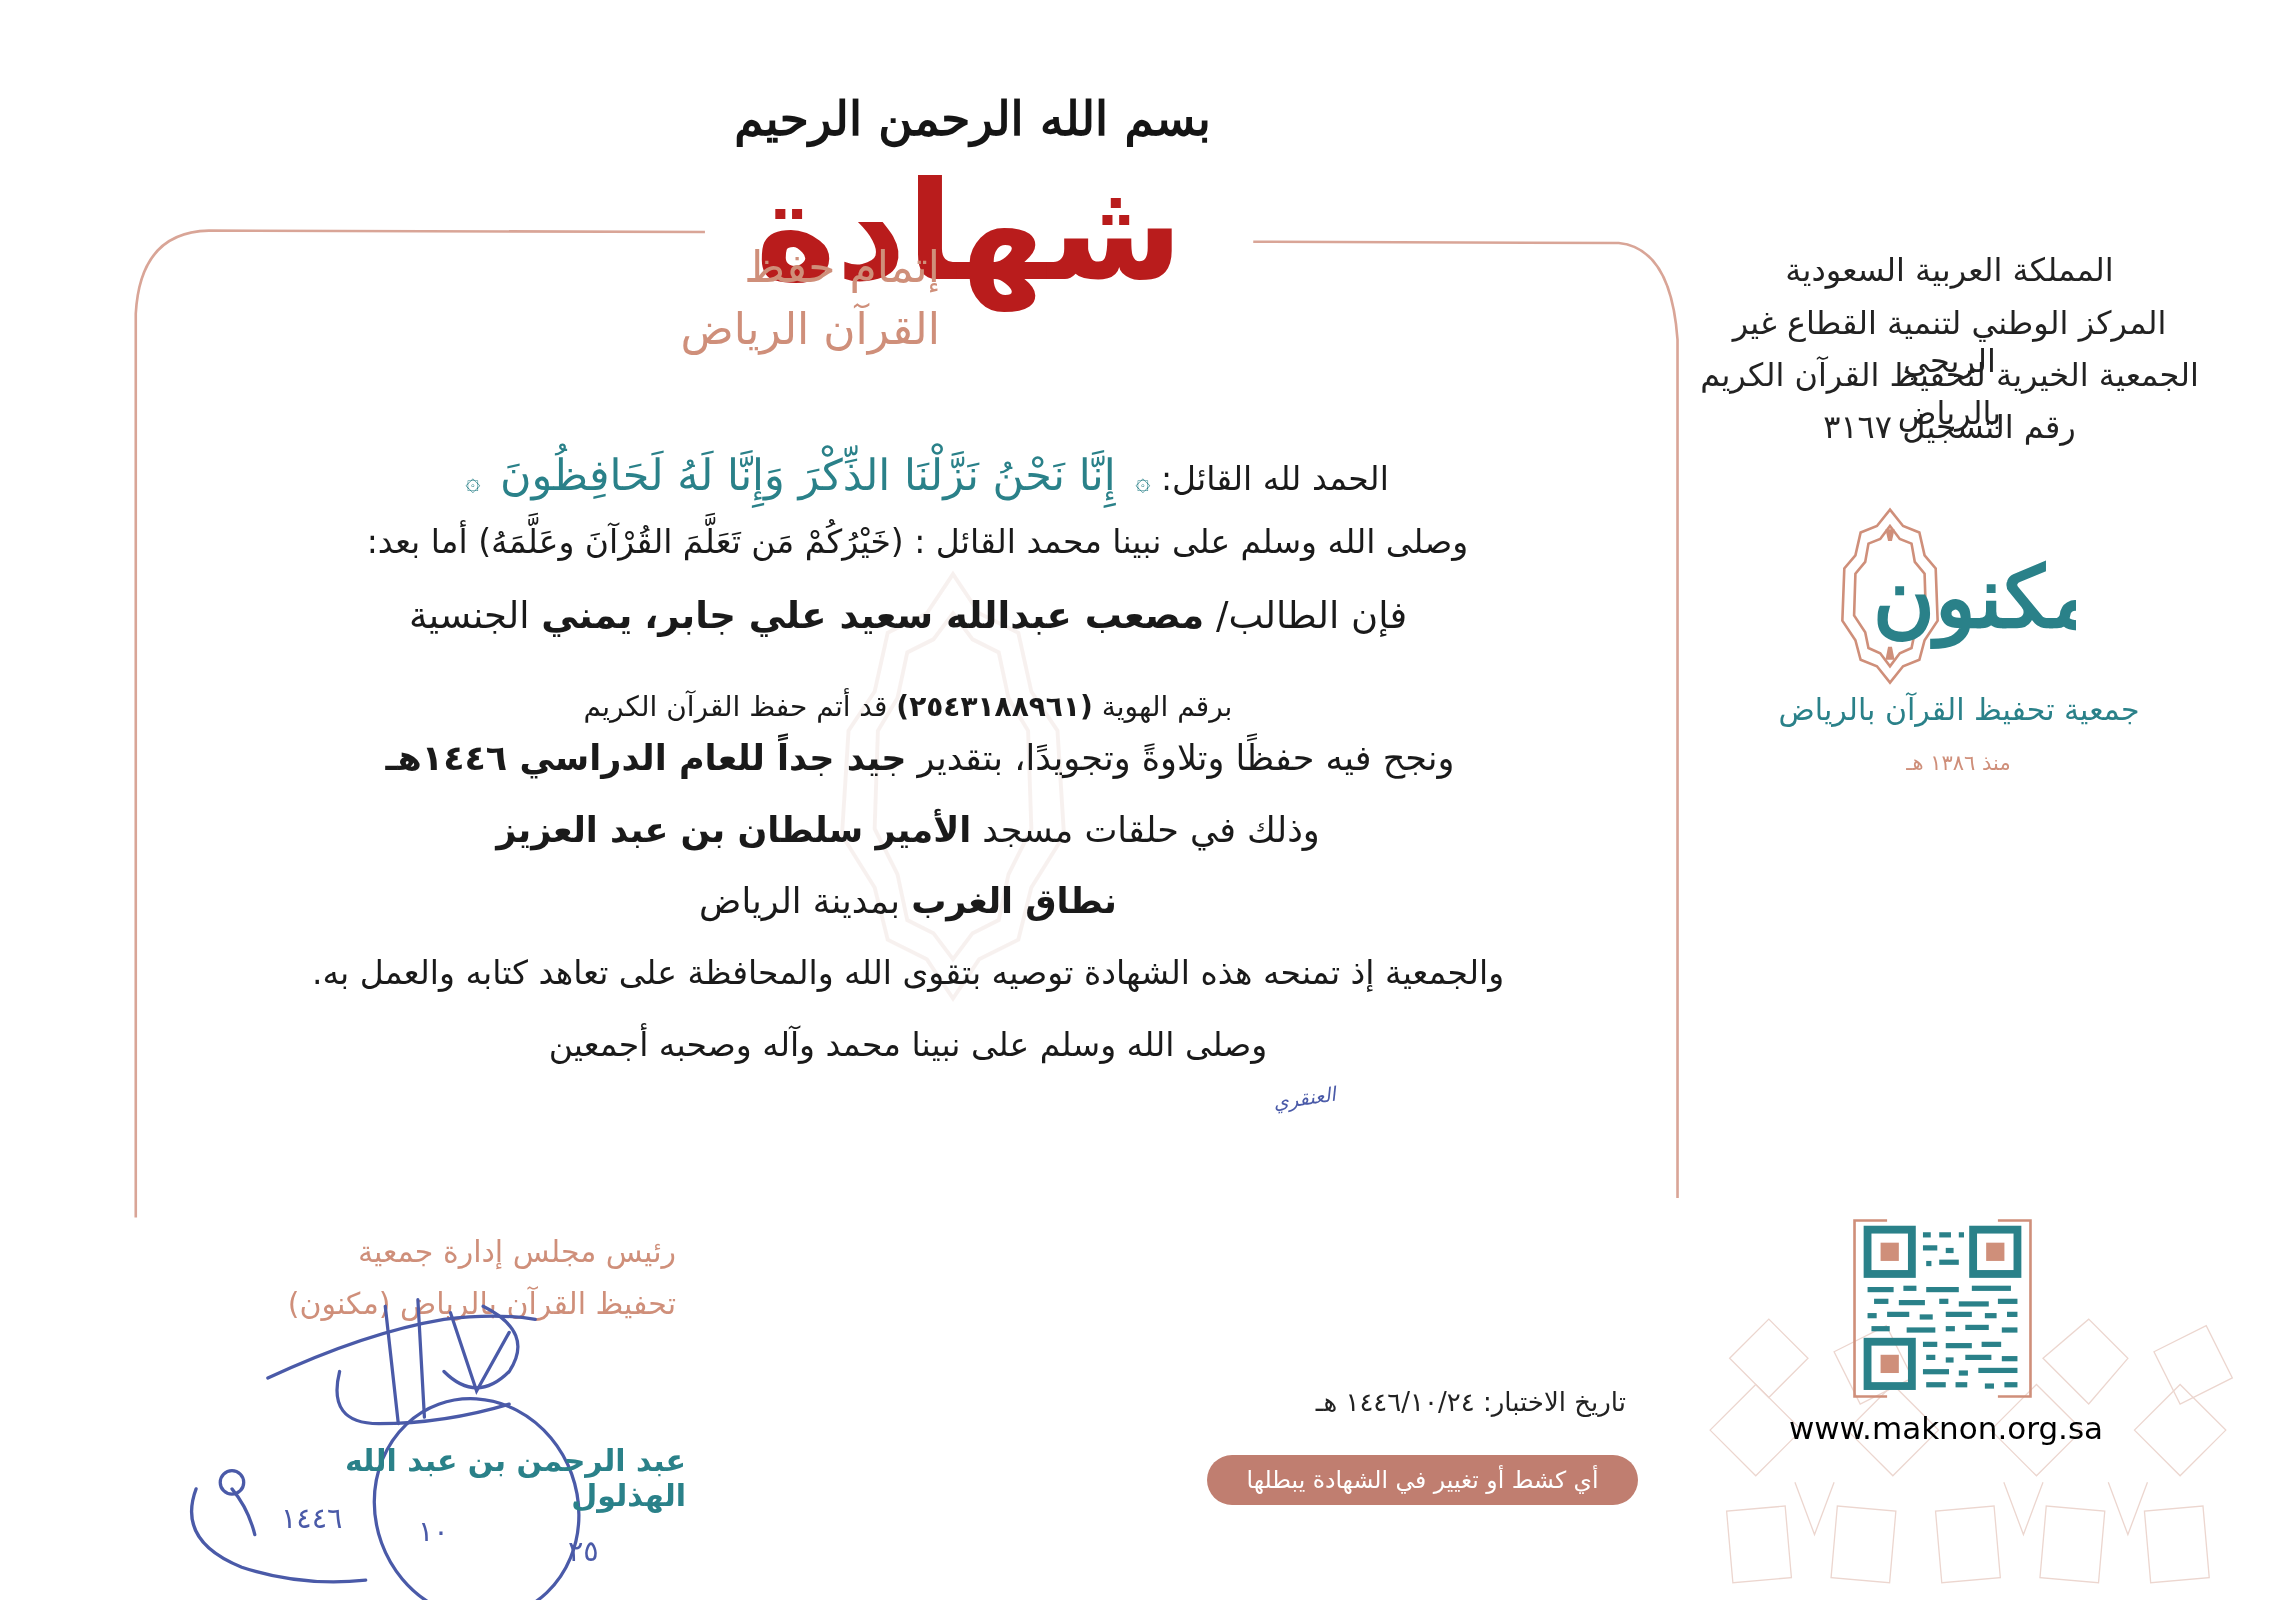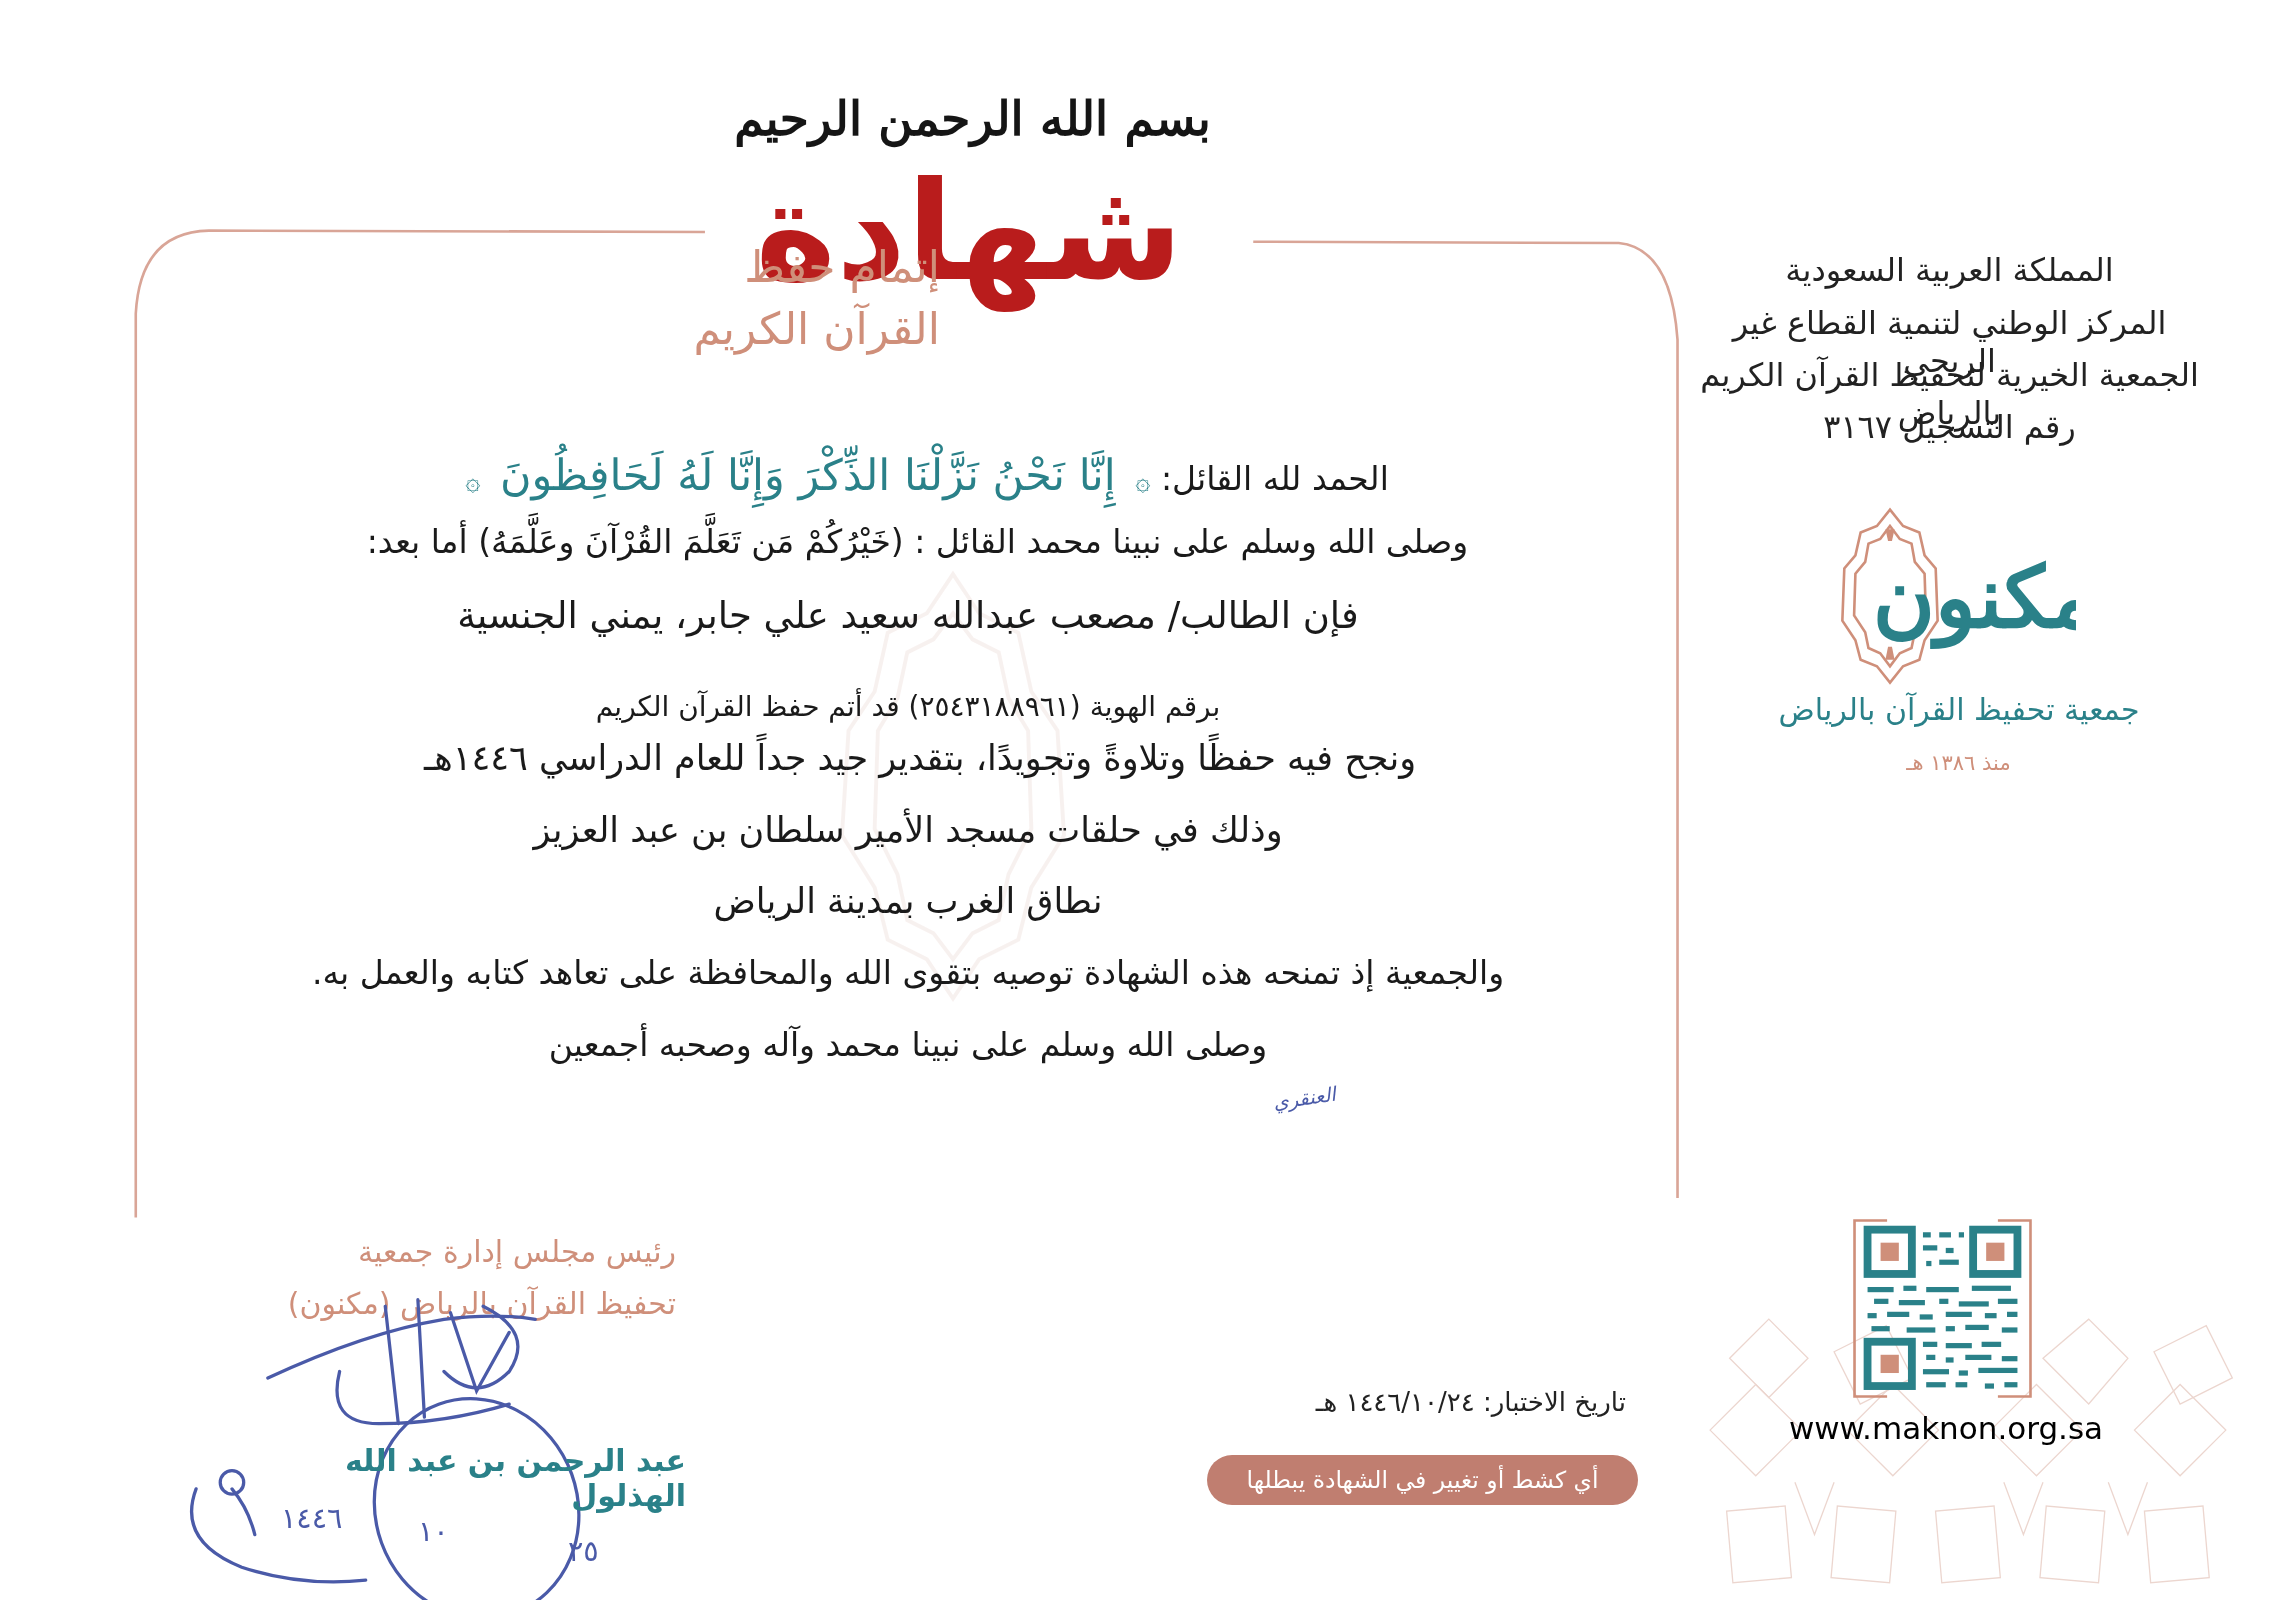--- a/index.html
+++ b/index.html
@@ -52,21 +52,21 @@
       left: 1724px; top: 692px; width: 470px; text-align: center;
       font-size: 30px; color: #2a8189;
     }
     #logo-since {
       left: 1802px; top: 751px; width: 313px; text-align: center;
       font-size: 21px; color: #cf8f7a;
     }
 
     
     .line { text-align: center; font-size: 33px; color: #1a1a1a; white-space: nowrap; }
-    .b { font-weight: normal; margin-top: 37px; }
+    .b { font-weight: bold; margin-top: 37px; }
     #l-praise { left: 418px; top: 418px; width: 1018px; margin-top: 32px; }
     #l-praise .verse {
       font-family: "DejaVu Serif", "Liberation Serif", serif;
       color: #2a8189; font-size: 43px; margin: 0 9.1px;
     }
     #l-praise .orn { color: #2a8189; font-size: 26px; vertical-align: middle; }
     #l-hadith { left: 353px; top: 522px; width: 1129px; }
     #l-student { left: 366px; top: 594px; width: 1084px; font-size: 37px; }
     #l-id { left: 366px; top: 690px; width: 1084px; font-size: 28px; }
     #l-grade { left: 313px; top: 738px; width: 1214px; font-size: 35px; }
@@ -142,21 +142,21 @@
   <g fill="none" stroke="#c58f83" stroke-width="6">
     <path d="M280 20 L320 80 L380 110 L400 200 L440 260 L450 420 L400 500 L380 580 L320 610 L280 670 L240 610 L180 580 L160 500 L110 420 L120 260 L160 200 L180 110 L240 80 Z"></path>
     <path d="M280 80 L310 120 L350 140 L365 210 L395 260 L400 410 L365 480 L350 550 L310 570 L280 610 L250 570 L210 550 L195 480 L160 410 L165 260 L195 210 L210 140 L250 120 Z"></path>
   </g>
 </svg>
 
 <div id="basmala" class="abs rtl">بسم الله الرحمن الرحيم</div>
 
 <div id="title-main" class="abs rtl">شهادة</div>
 <div id="title-sub-1" class="abs rtl title-sub">إتمام حفظ</div>
-<div id="title-sub-2" class="abs rtl title-sub">القرآن الكريم</div>
+<div id="title-sub-2" class="abs rtl title-sub">القرآن الرياض</div>
 
 <div id="hdr-1" class="abs rtl hdr-line">المملكة العربية السعودية</div>
 <div id="hdr-2" class="abs rtl hdr-line">المركز الوطني لتنمية القطاع غير الربحي</div>
 <div id="hdr-3" class="abs rtl hdr-line">الجمعية الخيرية لتحفيظ القرآن الكريم بالرياض</div>
 <div id="hdr-4" class="abs rtl hdr-line">رقم التسجيل ٣١٦٧</div>
 
 <svg id="logo" class="abs" viewBox="0 0 380 280">
   <g fill="none" stroke="#cf8f7a" stroke-width="4">
     <path d="M95 10 L115 35 L140 45 L148 80 L165 100 L168 180 L148 210 L140 240 L115 250 L95 275 L75 250 L50 240 L42 210 L22 180 L25 100 L42 80 L50 45 L75 35 Z"></path>
     <path d="M95 35 L110 55 L128 62 L133 90 L148 108 L150 172 L133 198 L128 222 L110 230 L95 250 L80 230 L62 222 L57 198 L40 172 L42 108 L57 90 L62 62 L80 55 Z"></path>

